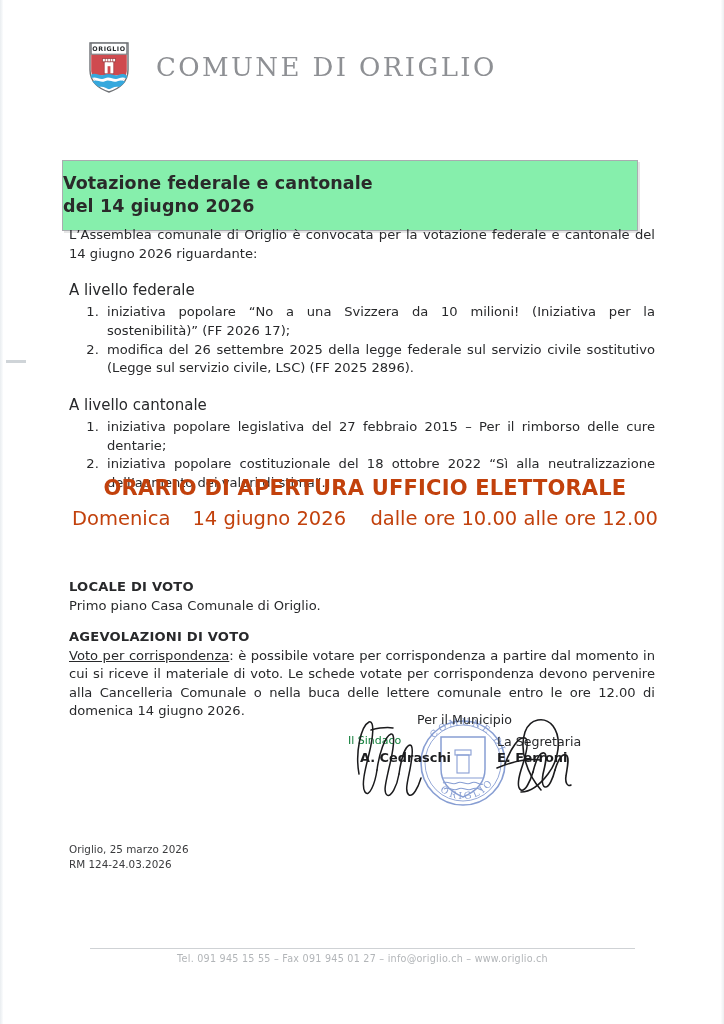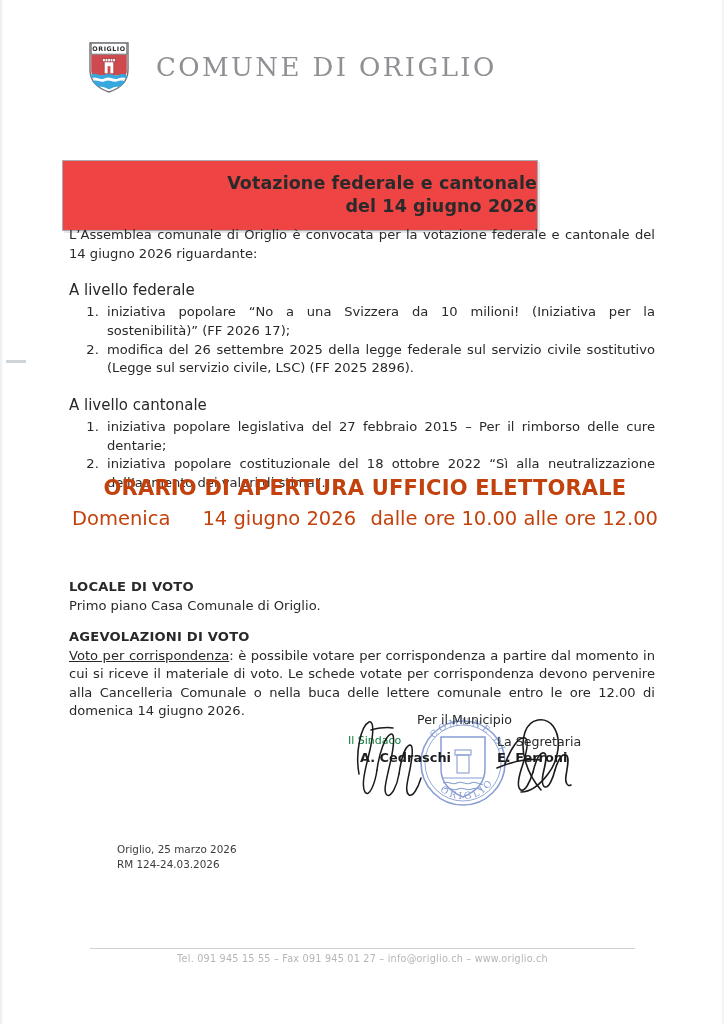--- a/index.html
+++ b/index.html
@@ -57,26 +57,26 @@
     font-size: 26px;
     letter-spacing: 2.4px;
     color: #8e9094;
     white-space: nowrap;
   }
 
   
   .title-box {
     position: absolute;
     left: 62px; top: 160px;
-    width: 476px;
+    width: 576px;
     padding: 11px 0 12px 0;
     border: 1px solid #a9acb0;
     box-shadow: 2px 2px 0 rgba(0,0,0,0.10);
-    text-align: right;
-    background: #ef4444;
+    text-align: left;
+    background: #86efac;
     box-sizing: border-box;
   }
   .title-box .line {
     font-size: 17.5px;
     font-weight: bold;
     color: #2a2a2a;
     line-height: 1.32;
     letter-spacing: 0.1px;
   }
 
@@ -126,21 +126,21 @@
     line-height: 1.2;
   }
   .green-sub {
     display: flex;
     justify-content: space-between;
     align-items: baseline;
     font-size: 19.5px;
     margin-top: 6px;
     line-height: 1.2;
   }
-  .green-sub .gs-day { margin-right: 16px; }
+  .green-sub .gs-day { margin-right: 6px; }
   .green-sub .gs-left { display: flex; }
   .green-sub .gs-date { margin-left: 16px; }
 
   
   .lower {
     position: absolute;
     left: 69px; top: 578px;
     width: 586px;
     color: #28292b;
     font-size: 13.1px;
@@ -210,21 +210,20 @@
     pointer-events: none;
   }
 
   
   .doc-date {
     position: absolute;
     left: 69px; top: 842px;
     font-size: 10.4px;
     color: #3a3b3d;
     line-height: 1.42;
-    margin-left: 48px;
   }
 
   
   .footer {
     position: absolute;
     left: 90px; top: 946px;
     width: 545px;
     text-align: center;
     color: #b2b5b8;
     font-size: 9.6px;

